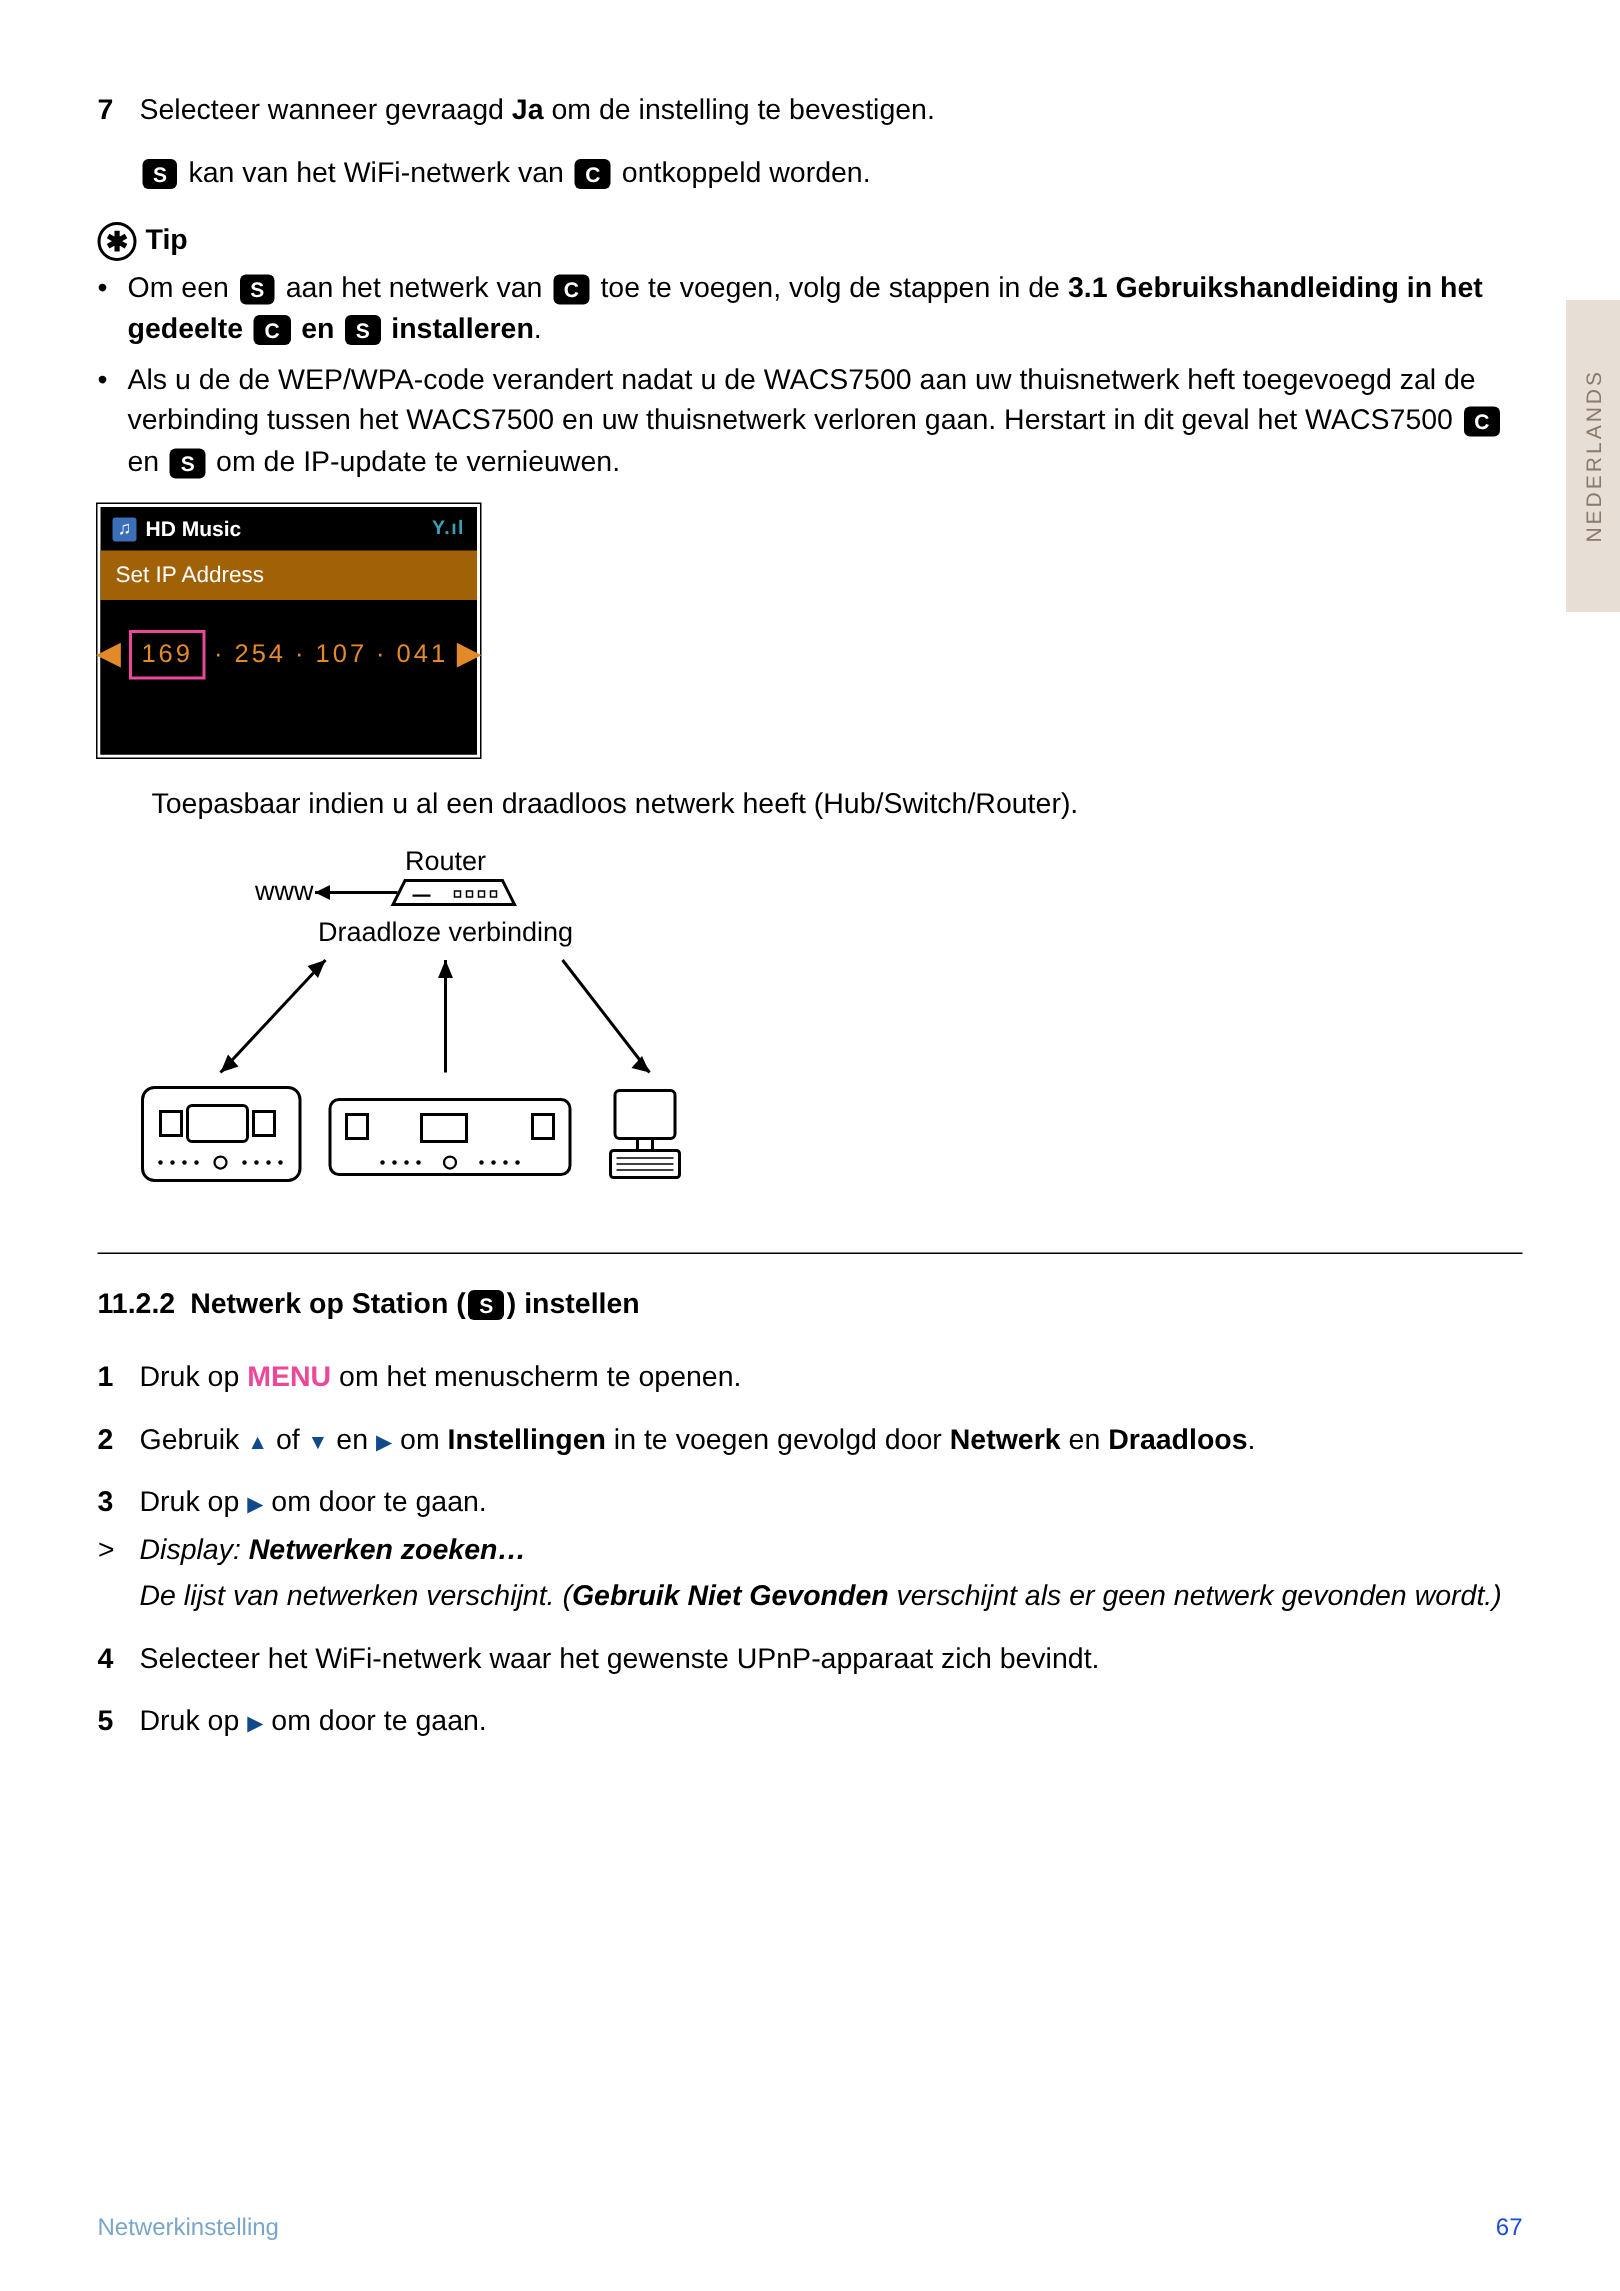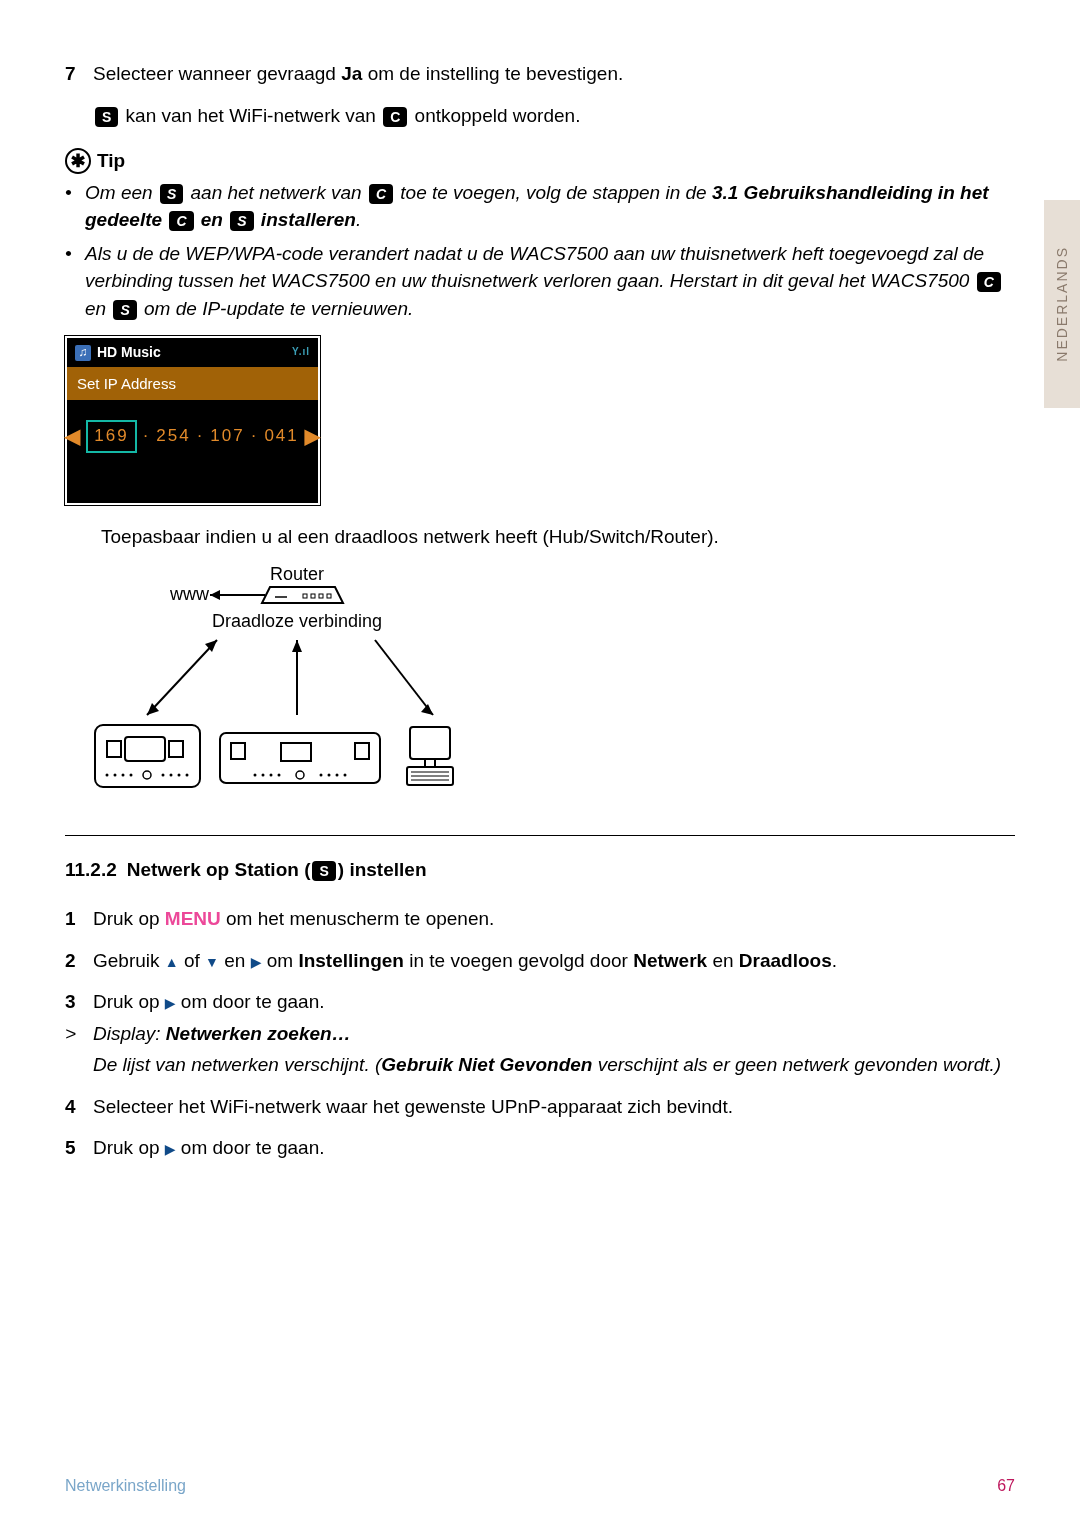--- a/index.html
+++ b/index.html
@@ -57,21 +57,21 @@
   }
 
   .tip-row { display:flex; align-items:center; gap:6px; margin-top:16px; margin-bottom:4px;}
   .tip-icon {
     width:26px; height:26px; border:2px solid #000; border-radius:50%;
     display:inline-flex; align-items:center; justify-content:center;
     font-size:18px; font-weight:bold;
   }
   .tip-label { font-weight:bold;text-align:center; }
 
-  ul.tip-list { list-style: none; padding-left: 0; font-style: italic; }
+  ul.tip-list { list-style: none; padding-left: 0; }
   ul.tip-list > li { display:flex; margin-bottom:6px; }
   ul.tip-list > li::before { content:"•"; width:20px; flex-shrink:0; }
   ul.tip-list > li > div { flex:1; }
 
   .bold { font-weight:bold; }
   .orange { color:#ec4899; font-weight:bold; }
 
   
   .device {
     width: 255px;
@@ -85,33 +85,33 @@
     padding:4px 8px;
     color:#fff;
     font-size:14px;
     font-weight:bold;
   }
   .note-icon {
     width:16px; height:16px; background:#3b6fb7;
     display:inline-flex; align-items:center; justify-content:center;
     color:#fff; font-size:12px; border-radius:2px;
   }
-  .signal { margin-left:auto; color:#3b9fb7; font-size:10px; letter-spacing:1px;}
+  .signal { margin-left:auto; color:#3b9fb7; font-size:13px; letter-spacing:1px;}
   .device-title {
     background:#a16207; color:#fff; font-size:15px;
     padding:6px 10px;
   }
   .device-ip {
     background:#000; padding:20px 10px 50px 10px;
     display:flex; align-items:center; justify-content:center; gap:6px;
   }
   .ip-arrow { color:#e28a2a; font-size:20px; font-weight:bold; }
   .ip-val { color:#e28a2a; font-size:17px; letter-spacing:2px; }
   .ip-box {
-    display:inline-block; border:2px solid #14b8a6; padding:2px 6px;
+    display:inline-block; border:2px solid #ec4899; padding:2px 6px;
   }
 
   .para { margin-bottom:14px;margin-left:36px; }
 
   
   .diagram {
     width: 380px;
     margin: 10px 0 30px 10px;
     position: relative;
     height: 240px;
@@ -131,21 +131,21 @@
   .display-gt { font-style:italic; width:28px; flex-shrink:0;}
   .display-body { font-style:italic; flex:1; }
 
   .footer {
     position:absolute; bottom:30px; left:65px; right:65px;
     display:flex; justify-content:space-between;
     font-size:16px;
     text-align:right;
   }
   .footer-left { color:#7aa6c9; }
-  .footer-right { color:#be185d; }
+  .footer-right { color:#1d4ed8; }
 
   .tri-up::before{content:"▲";}
   .tri-down::before{content:"▼";}
   .tri-right::before{content:"▶";}
 </style>
 </head>
 <body>
 
 <div class="side-tab">
   <span>NEDERLANDS</span>

